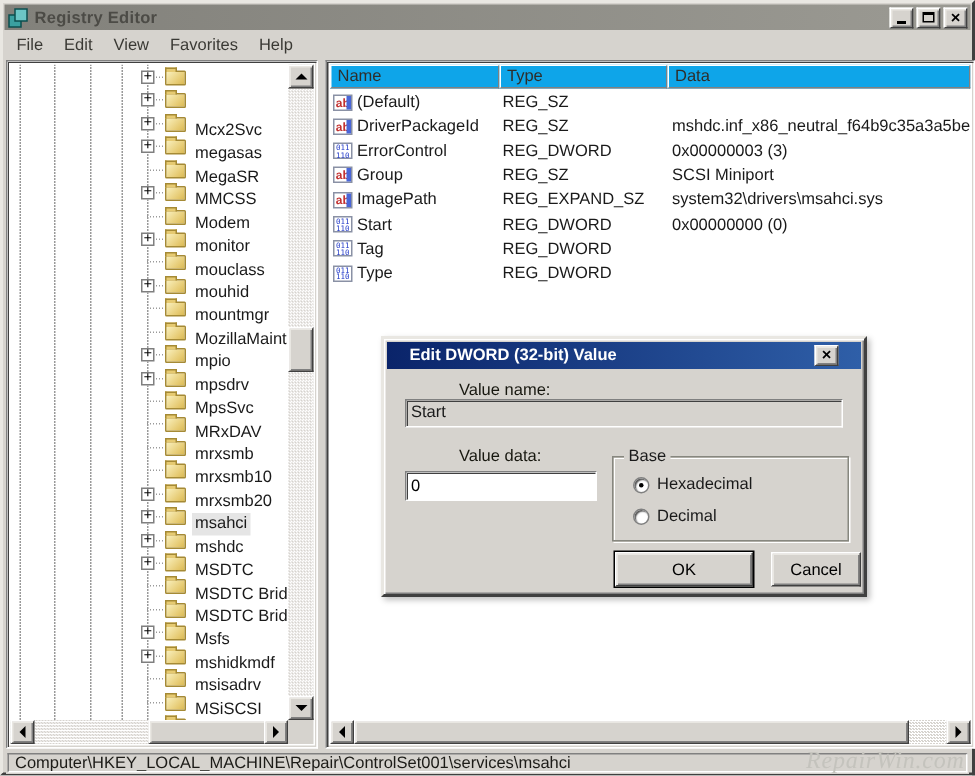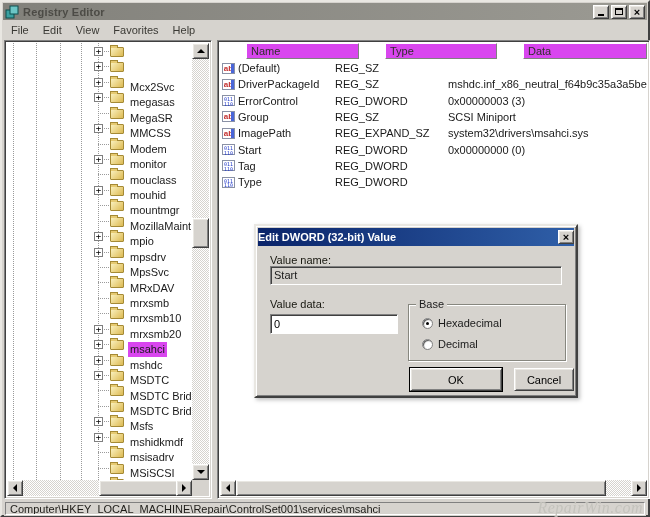--- a/index.html
+++ b/index.html
@@ -36,21 +36,21 @@
   .hline { position:absolute; left:91px; width:12px; top:7px; height:1px;
     background-image:repeating-linear-gradient(to right,#9a9a9a 0 1px,transparent 1px 2px); }
   .expand-box { position:absolute; left:87px; top:3px; width:9px; height:9px; background:#fff;
     border:1px solid #7f7f7f; font-family:"DejaVu Sans Mono",monospace; font-size:9px; line-height:7px;
     text-align:center; color:#000; }
   .folder { position:absolute; left:103px; top:3px; width:14px; height:10px;
     background:linear-gradient(135deg,#f9f0bd,#e6ca72 70%,#d9b954); border:1px solid #a58a35; border-radius:1px; }
   .folder::before { content:""; position:absolute; top:-3px; left:-1px; width:6px; height:2px;
     background:#e6ca72; border:1px solid #a58a35; border-bottom:none; }
   .tlabel { position:absolute; left:121px; top:0; line-height:15px; padding:0 2px; white-space:nowrap;margin-top:36px; }
-  .tlabel.sel { background:#d946ef; }
+  .tlabel.sel { background:#e5e5e5; }
 
   
   .track { background:#fff;
     background-image: conic-gradient(#d6d3ce 25%, #fff 0 50%, #d6d3ce 0 75%, #fff 0);
     background-size:2px 2px; }
   .sb-btn { position:absolute; background:#d6d3ce; border:1px solid; border-color:#fff #404040 #404040 #fff;
     box-shadow: inset 1px 1px 0 #e9e7e2, inset -1px -1px 0 #808080;
     display:flex; align-items:center; justify-content:center; }
   .tri-up { width:0; height:0; border-left:4px solid transparent; border-right:4px solid transparent; border-bottom:4px solid #000; }
   .tri-down { width:0; height:0; border-left:4px solid transparent; border-right:4px solid transparent; border-top:4px solid #000; }
@@ -59,43 +59,43 @@
   .thumb { position:absolute; background:#d6d3ce; border:1px solid; border-color:#fff #404040 #404040 #fff;
     box-shadow: inset 1px 1px 0 #e9e7e2, inset -1px -1px 0 #808080; }
   #tree-vscroll { position:absolute; top:2px; right:2px; width:17px; bottom:18px; }
   #tree-hscroll { position:absolute; left:2px; bottom:2px; right:19px; height:16px; }
   #tree-corner { position:absolute; right:2px; bottom:2px; width:17px; height:16px; background:#d6d3ce; }
 
   
   #list-pane { position:absolute; left:215px; top:38px; width:433px; height:459px; }
   #list-view { position:absolute; left:2px; top:2px; right:2px; bottom:18px; background:#fff; overflow:hidden; }
   #list-header { position:absolute; left:0; right:0; top:0; height:16px; display:flex; }
-  .hcell { height:16px; background:#d946ef; border:1px solid; border-color:#fff #808080 #808080 #fff;
-    padding:1px 0 0 4px; color:#2f2e2a; overflow:hidden;margin-left:26px; }
+  .hcell { height:16px; background:#0ea5e9; border:1px solid; border-color:#fff #808080 #808080 #fff;
+    padding:1px 0 0 4px; color:#2f2e2a; overflow:hidden; }
   .lrow { position:absolute; left:0; right:0; height:16px; }
   .lcell { position:absolute; top:0; line-height:16px; white-space:nowrap; overflow:hidden; }
   .c-name { left:2px; width:110px; display:flex; align-items:center; }
   .c-type { left:115px; width:110px; }
   .c-data { left:228px; right:0; }
   .ic { flex:none; width:13px; height:11px; margin-right:3px; position:relative; background:#fff; border:1px solid #8a91a5; }
   .ic-str { color:#c23030; font-weight:bold; font-size:8px; line-height:9px; text-align:center; }
   .ic-str::after { content:""; position:absolute; right:0; top:0; bottom:0; width:3px; background:#4a66d8; }
   .ic-dw { font-family:"DejaVu Sans Mono",monospace; color:#2038c8; font-size:5px; line-height:4.5px; text-align:center; padding-top:1px; }
   #list-hscroll { position:absolute; left:2px; bottom:2px; right:2px; height:16px; }
 
   
   #dialog { position:absolute; left:252px; top:222px; width:324px; height:174px; background:#d6d3ce;
     border:2px solid; border-color:#e9e7e2 #404040 #404040 #e9e7e2;
     box-shadow: inset 1px 1px 0 #fff, inset -1px -1px 0 #808080, 2px 2px 4px rgba(0,0,0,.25); }
   #dialog-titlebar { position:absolute; left:2px; right:2px; top:2px; height:18px;
     background:linear-gradient(to right,#0a246a,#2f5fa8);
-    display:flex; align-items:center; padding:0 0; }
+    display:flex; align-items:center; padding:0 15px; }
   #dialog-title { color:#fff; font-weight:bold; }
   #dialog-close { margin-left:auto; }
-  .dlabel { position:absolute; color:#17170f; }
+  .dlabel { position:absolute; color:#17170f;margin-left:36px; }
   #value-name-field { position:absolute; left:14px; top:40px; width:292px; height:19px; background:#d6d3ce;
     border:1px solid; border-color:#808080 #fff #fff #808080; box-shadow: inset 1px 1px 0 #404040;
     padding:2px 3px; line-height:13px; }
   #value-data-input { position:absolute; left:14px; top:88px; width:128px; height:20px; background:#fff;
     border:1px solid; border-color:#808080 #fff #fff #808080; box-shadow: inset 1px 1px 0 #404040;
     padding:2px 3px; font-family:"Liberation Sans",sans-serif; font-size:11px; color:#000; }
   #base-group { position:absolute; left:152px; top:78px; width:158px; height:57px;
     border:1px solid #87877f; box-shadow: inset 1px 1px 0 #fff, 1px 1px 0 #fff; }
   #base-legend { position:absolute; top:-7px; left:7px; background:#d6d3ce; padding:0 3px; }
   .radio-row { position:absolute; left:13px; display:flex; align-items:flex-end; }

